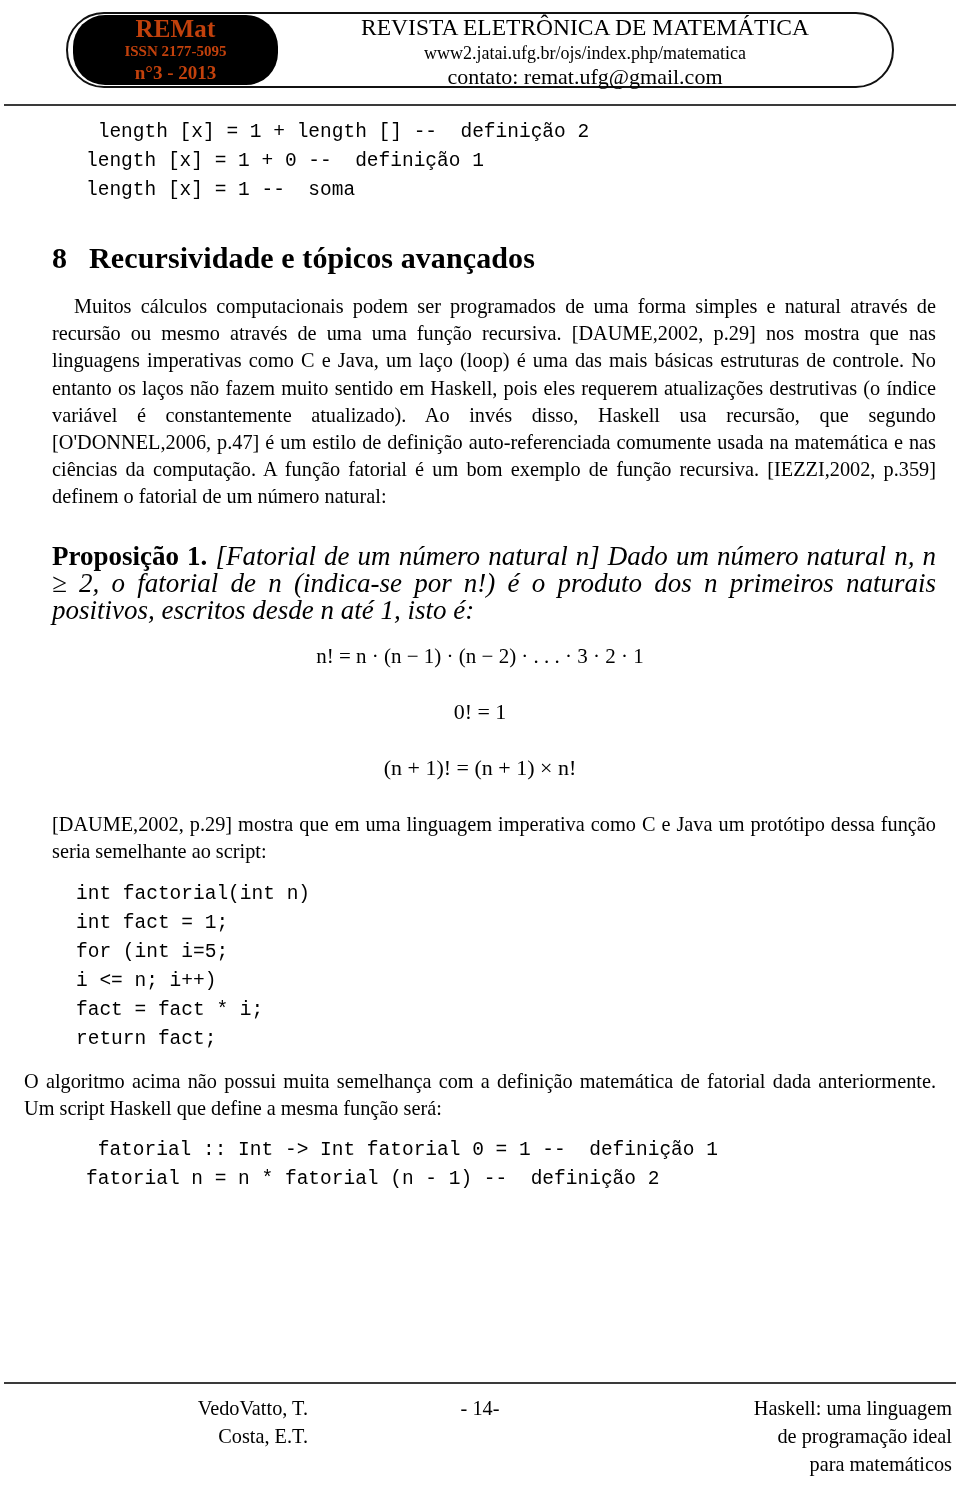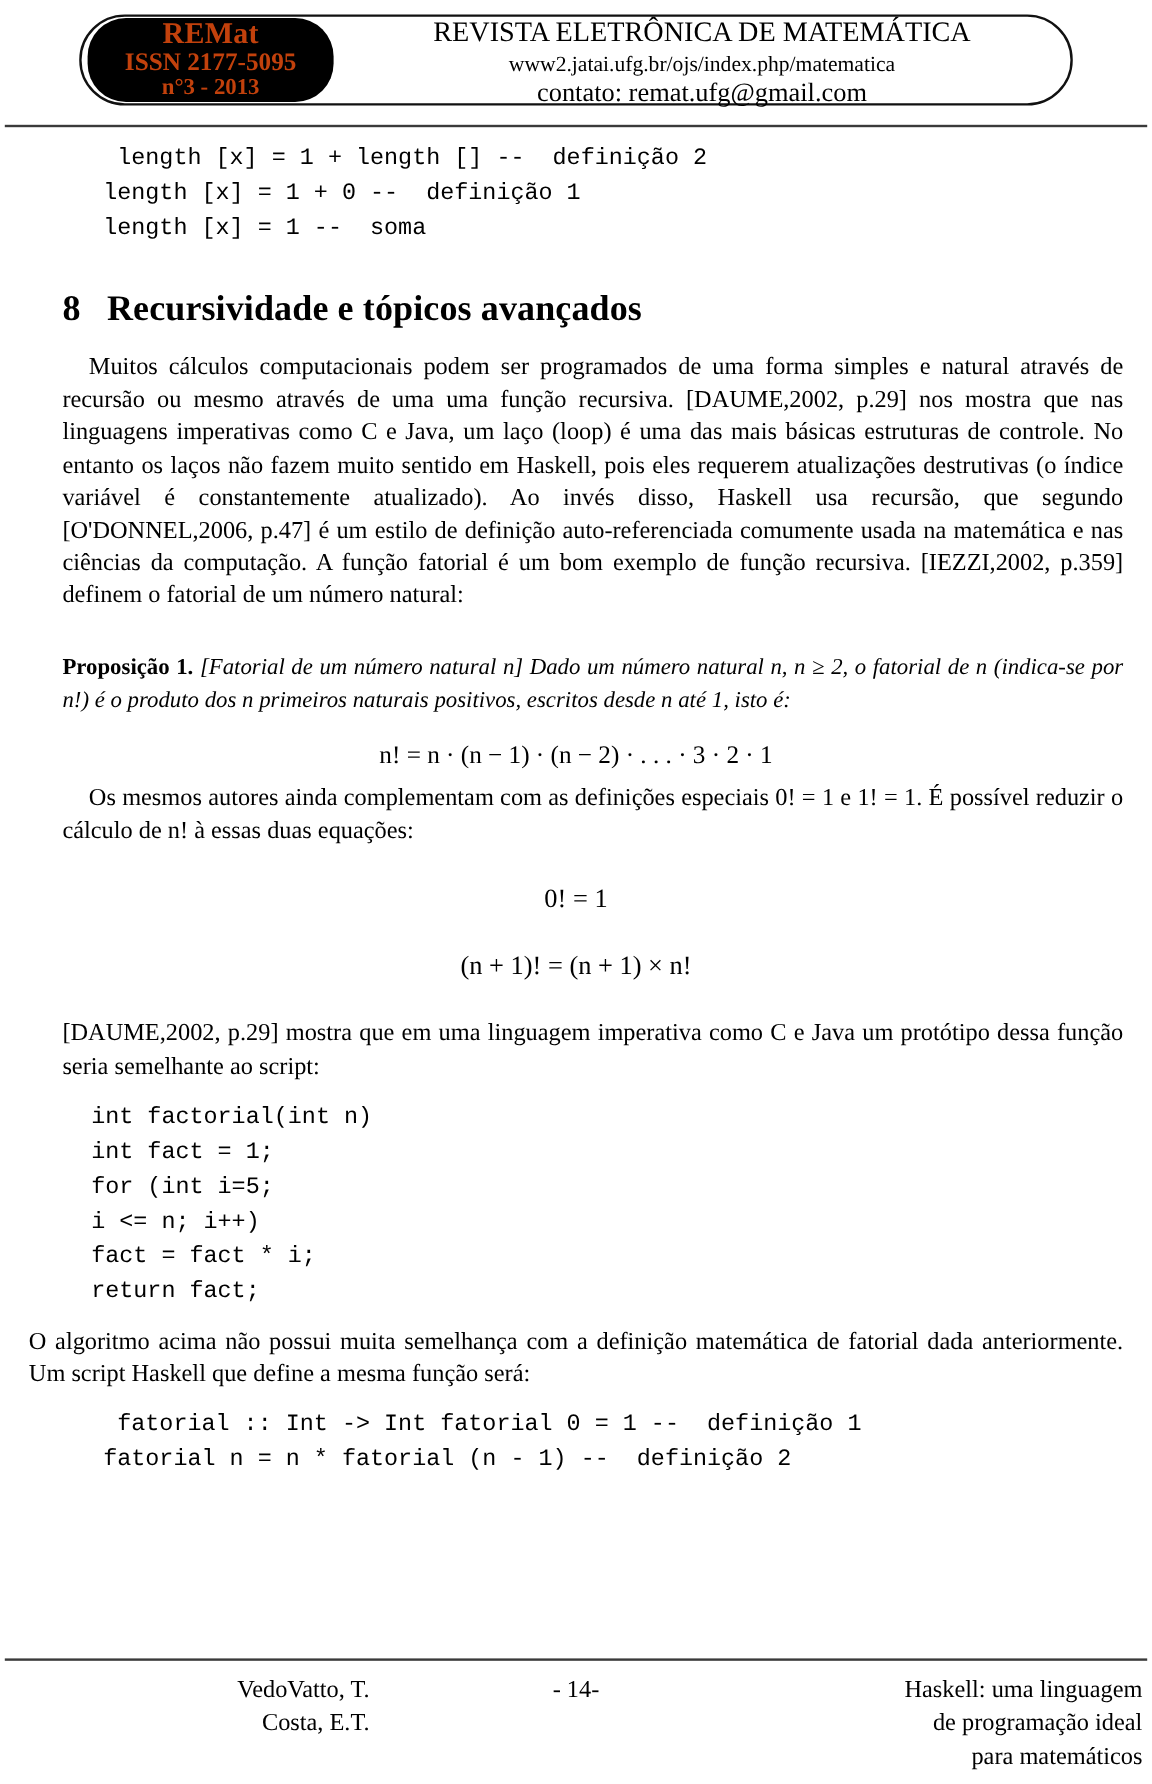--- a/index.html
+++ b/index.html
@@ -45,21 +45,21 @@
     box-sizing: border-box;
     padding-top: 1px;
   }
   .logo-title {
     font-size: 25px;
     font-weight: bold;
     line-height: 25px;
     letter-spacing: .2px;
   }
   .logo-issn {
-    font-size: 21px;
+    font-size: 15px;
     font-weight: bold;
     line-height: 21px;
   }
   .logo-issue {
     font-size: 19px;
     font-weight: bold;
     line-height: 21px;
   }
   .header-text {
     position: absolute;
@@ -125,21 +125,21 @@
     font-size: 20.3px;
     line-height: 27.2px;
     margin: 0;
     padding: 0 6px 0 34px;
     text-align: justify;
     text-indent: 0;
   }
   p.body-par .firstline-indent { display: inline-block; width: 22px; }
 
   .prop-block {
-    font-size: 19px;
+    font-size: 27px;
     line-height: 27.2px;
     margin: 18px 0 0 0;
     padding: 0 6px 0 34px;
     text-align: justify;
   }
   .prop-label { font-weight: bold; }
   .prop-body { font-style: italic; }
 
   .math-display {
     text-align: center;
@@ -205,21 +205,20 @@
     <h2 class="section-heading"><span class="secnum">8</span><span>Recursividade e tópicos avançados</span></h2>
 
     <p class="body-par"><span class="firstline-indent"></span><span>Muitos cálculos computacionais podem ser programados de uma forma simples e natural através de recursão ou mesmo através de uma uma função recursiva. [DAUME,2002, p.29] nos mostra que nas linguagens imperativas como C e Java, um laço (loop) é uma das mais básicas estruturas de controle. No entanto os laços não fazem muito sentido em Haskell, pois eles requerem atualizações destrutivas (o índice variável é constantemente atualizado). Ao invés disso, Haskell usa recursão, que segundo [O'DONNEL,2006, p.47] é um estilo de definição auto-referenciada comumente usada na matemática e nas ciências da computação. A função fatorial é um bom exemplo de função recursiva. [IEZZI,2002, p.359] definem o fatorial de um número natural:</span></p>
 
     <div class="para-gap"></div>
 
     <div class="prop-block"><span class="prop-label">Proposição 1.</span> <span class="prop-body">[Fatorial de um número natural n] Dado um número natural n, n ≥ 2, o fatorial de n (indica-se por n!) é o produto dos n primeiros naturais positivos, escritos desde n até 1, isto é:</span></div>
 
     <div class="math-display">n! = n · (n − 1) · (n − 2) · . . . · 3 · 2 · 1</div>
 
-    <p class="body-par"><span class="firstline-indent"></span><span>Os mesmos autores ainda complementam com as definições especiais 0! = 1 e 1! = 1. É possível reduzir o cálculo de n! à essas duas equações:</span></p>
 
     <div class="math-display big">0! = 1</div>
     <div class="math-display big">(n + 1)! = (n + 1) × n!</div>
 
     <p class="body-par"><span>[DAUME,2002, p.29] mostra que em uma linguagem imperativa como C e Java um protótipo dessa função seria semelhante ao script:</span></p>
 
     <div class="para-gap"></div>
 
     <div class="code-block code-indent-2"><span>int factorial(int n)</span>
 <span>int fact = 1;</span>

